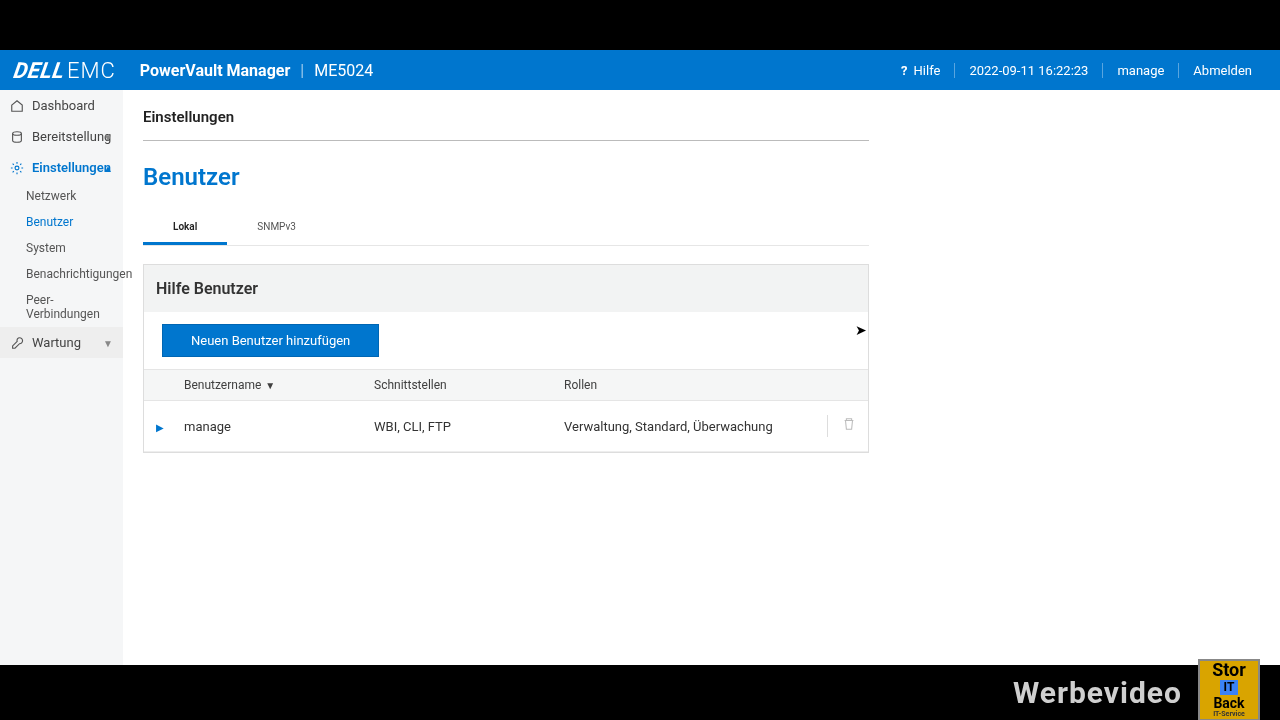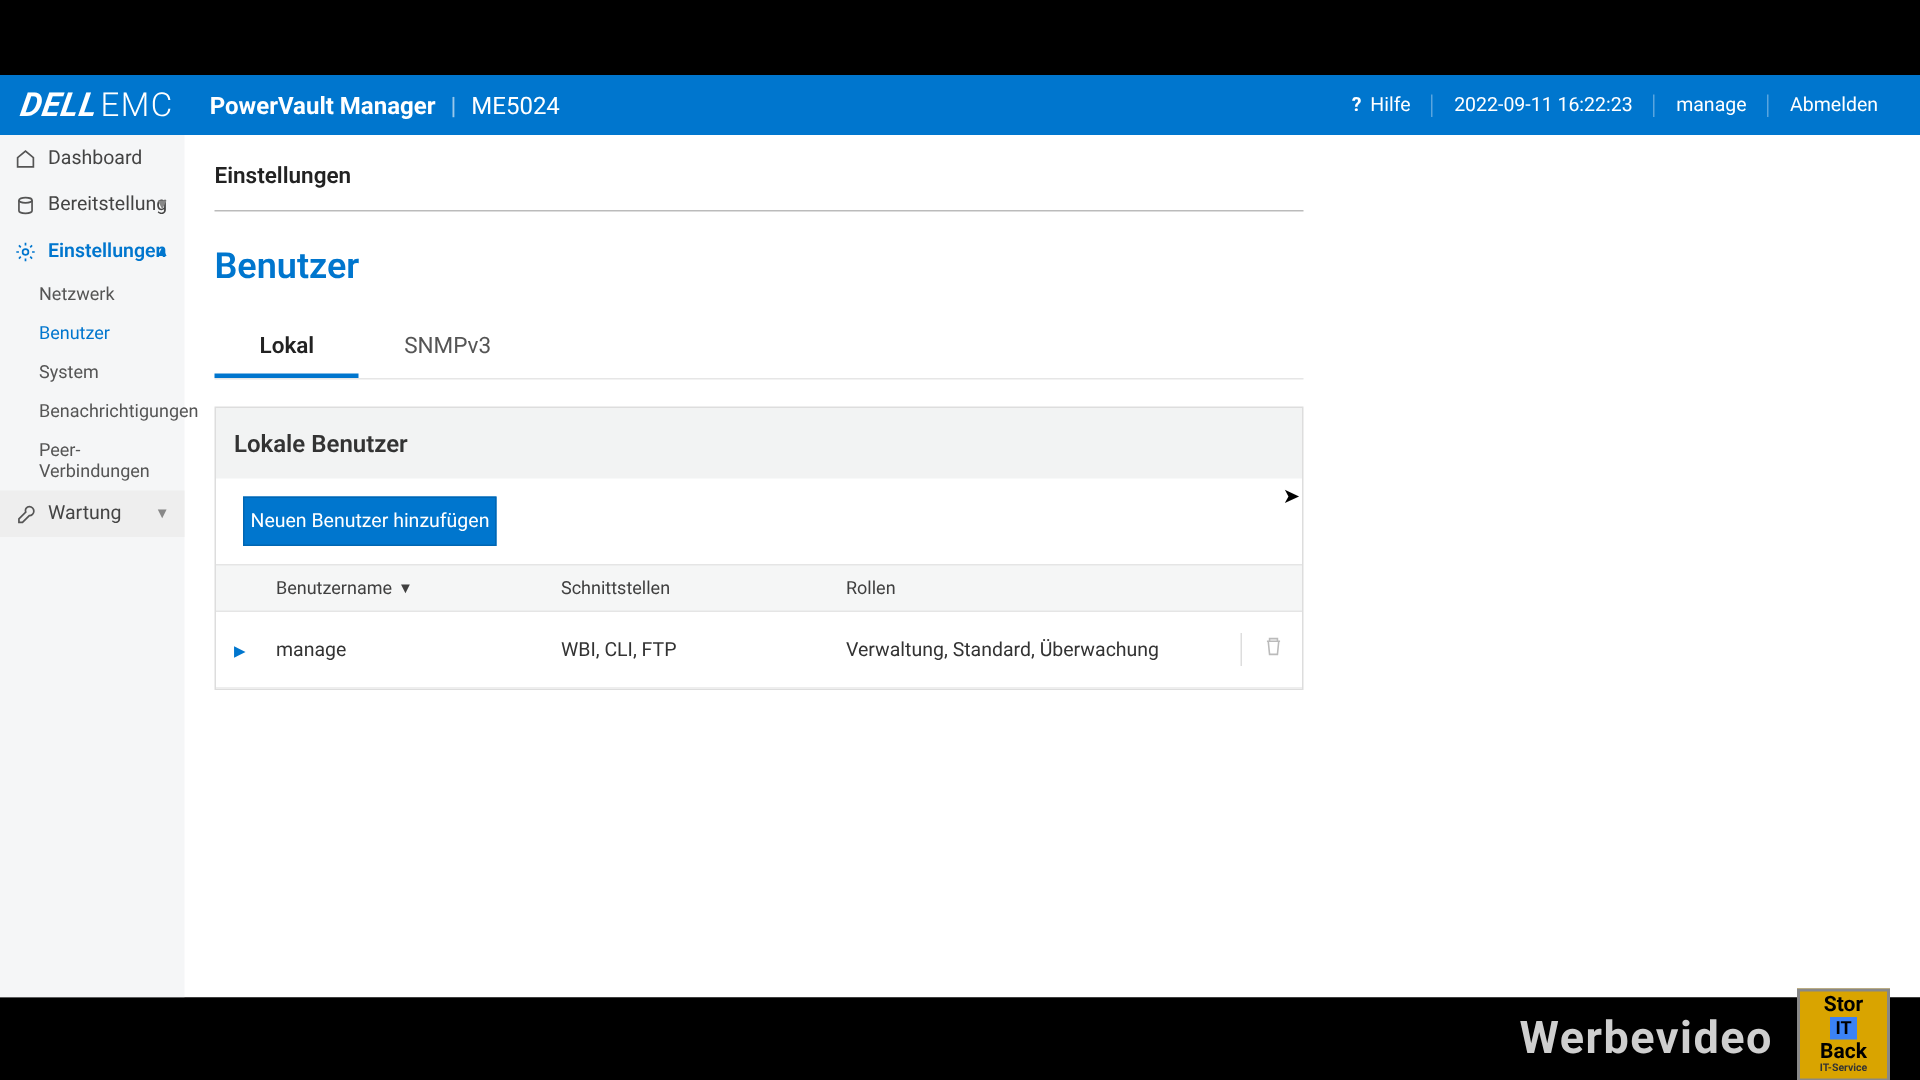--- a/index.html
+++ b/index.html
@@ -38,29 +38,29 @@
 .side-caret { position: absolute; right: 10px; top: 50%; transform: translateY(-50%); color: #888; font-size: 10px; }
 .side-sub { padding: 6px 10px 6px 26px; font-size: 12px; color: #555; cursor: pointer; }
 .side-sub.active { color: #0076ce; }
 
 .main { flex: 1; padding: 18px 28px 18px 20px; overflow: hidden; }
 .main-inner { width: 726px; }
 .crumb { font-size: 15px; color: #222; font-weight: 600; padding-bottom: 14px; border-bottom: 1px solid #bbb; margin-bottom: 22px;}
 .page-h1 { font-size: 24px; color: #0076ce; font-weight: 600; margin-bottom: 20px; }
 
 .tabs { display: flex; gap: 0; border-bottom: 1px solid #e6e6e6; margin-bottom: 0; }
-.tab { padding: 10px 30px; font-size: 15px; color: #555; cursor: pointer; border-bottom: 3px solid transparent; }
+.tab { padding: 10px 30px; font-size: 10px; color: #555; cursor: pointer; border-bottom: 3px solid transparent; }
 .tab.active { color: #222; font-weight: 600; border-bottom-color: #0076ce; }
 
 .panel { border: 1px solid #ddd; margin-top: 18px; }
 .panel-head { background: #f2f3f3; padding: 14px 12px; font-size: 16px; color: #333; font-weight: 600; }
 .panel-actions { padding: 12px 18px; }
 .btn-primary {
   background: #0076ce; color: #fff; border: 1px solid #0066b3;
-  padding: 8px 4px; font-size: 13px; cursor: pointer;
+  padding: 8px 28px; font-size: 13px; cursor: pointer;
 }
 .table-head {
   display: flex; background: #f5f6f6; border-top: 1px solid #e5e5e5; border-bottom: 1px solid #e5e5e5;
   padding: 8px 12px; font-size: 12px; color: #404040;
 }
 .col-expand { width: 28px; }
 .col-user { width: 190px; display:flex; align-items:center; gap:4px; }
 .col-if { width: 190px; }
 .col-roles { flex: 1; }
 .col-actions { width: 46px; text-align: center; }
@@ -78,21 +78,21 @@
   position: absolute; left: 0; bottom: 0; width: 1280px; height: 55px;
   background: #000; display: flex; align-items: center; justify-content: flex-end;
   color: #c8c8c8; font-size: 30px; font-weight: 700; padding-right: 20px; gap: 16px;
 }
 .ov-text { color: #cfcfcf; letter-spacing: 1px; margin-left: 31px; }
 .ov-badge {
   width: 62px; height: 62px; background: #d9a400; border: 2px solid #888;
   display: flex; flex-direction: column; align-items: center; justify-content: center;
   font-size: 11px; color: #000; margin-bottom: 6px;
 }
-.ov-badge .b1 { font-weight: 700; font-size: 14px; line-height: 1; }
+.ov-badge .b1 { font-weight: 700; font-size: 18px; line-height: 1; }
 .ov-badge .b2 { background:#3b82f6; padding:0 4px; font-weight:700; font-size:12px; line-height:1.2; margin:1px 0;}
 .ov-badge .b3 { font-weight: 700; font-size: 14px; line-height: 1; }
 .ov-badge .b4 { font-size: 7px; color: #333; }
 
 .cursor-dot { position: absolute; top: 322px; left: 855px; font-size: 14px; color:#000; pointer-events:none; }
 </style>
 </head>
 <body>
 
 <div class="app-frame">
@@ -174,21 +174,21 @@
       <div class="main-inner">
         <div class="crumb">Einstellungen</div>
         <div class="page-h1">Benutzer</div>
 
         <div class="tabs">
           <div class="tab active">Lokal</div>
           <div class="tab">SNMPv3</div>
         </div>
 
         <div class="panel">
-          <div class="panel-head">Lokale Benutzer</div>
+          <div class="panel-head">Hilfe Benutzer</div>
           <div class="panel-actions">
             <button class="btn-primary">Neuen Benutzer hinzufügen</button>
           </div>
           <div class="table-head">
             <div class="col-expand"></div>
             <div class="col-user">
               <span>Benutzername</span>
               <span style="font-size:10px;">▼</span>
             </div>
             <div class="col-if">Schnittstellen</div>

